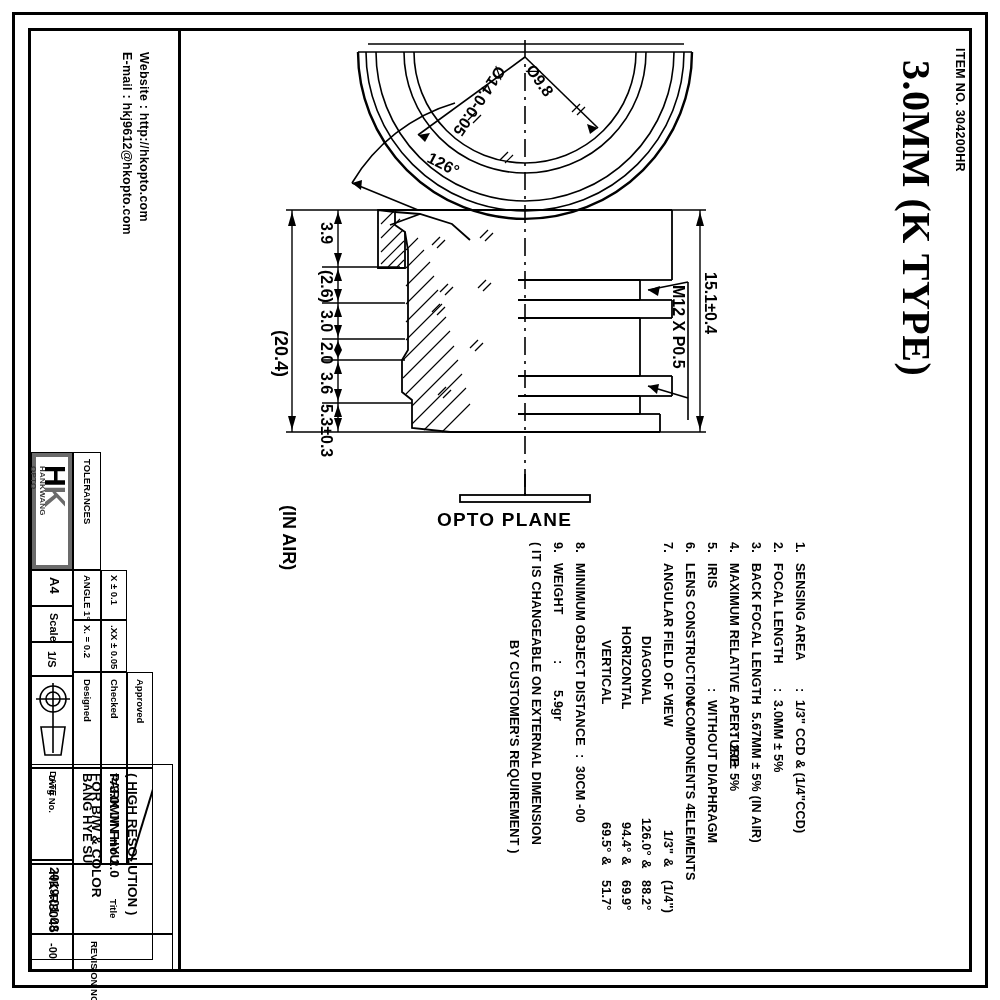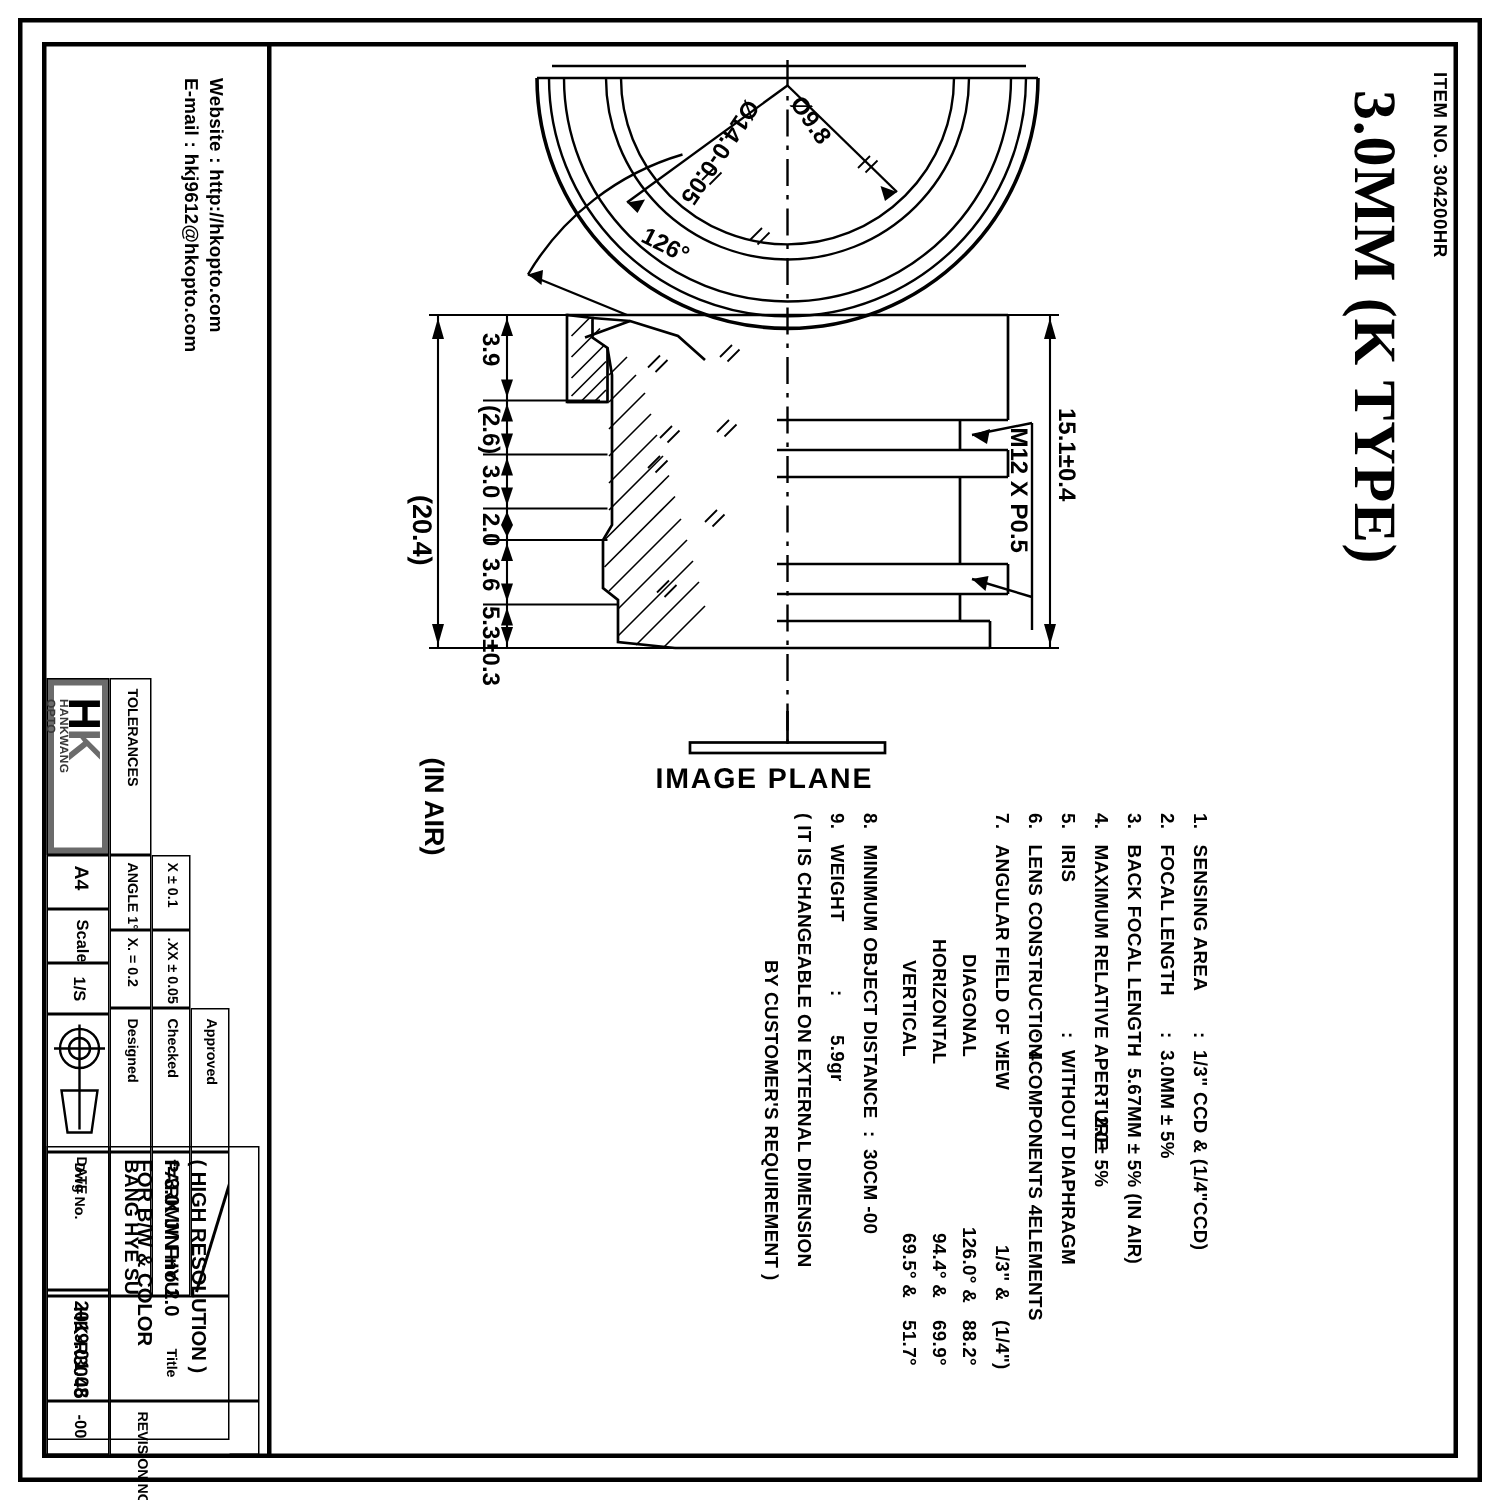--- a/index.html
+++ b/index.html
@@ -424,21 +424,21 @@
   <div class="rot rot90 dimlbl-lg" style="left:290px; top:330px;">(20.4)</div>
   <div class="rot rot90 dimlbl-lg" style="left:298px; top:505px;">(IN AIR)</div>
 
   <div class="rot rot90 dimlbl" style="left:334px; top:222px;">3.9</div>
   <div class="rot rot90 dimlbl" style="left:334px; top:270px;">(2.6)</div>
   <div class="rot rot90 dimlbl" style="left:334px; top:310px;">3.0</div>
   <div class="rot rot90 dimlbl" style="left:334px; top:342px;">2.0</div>
   <div class="rot rot90 dimlbl" style="left:334px; top:372px;">3.6</div>
   <div class="rot rot90 dimlbl" style="left:334px; top:404px;">5.3±0.3</div>
 
-  <div id="image-plane-label" style="left:437px; top:509px;">IMAGE PLANE</div>
+  <div id="image-plane-label" style="left:437px; top:509px;">OPTO PLANE</div>
 
   <div id="titleblock">
 
     <div id="logo-box">
       <div id="logo-inner">
         <div id="logo-hk"><span class="h-bar">H</span>K</div>
         <div id="logo-word">HANKWANG OPTO</div>
       </div>
     </div>
 

